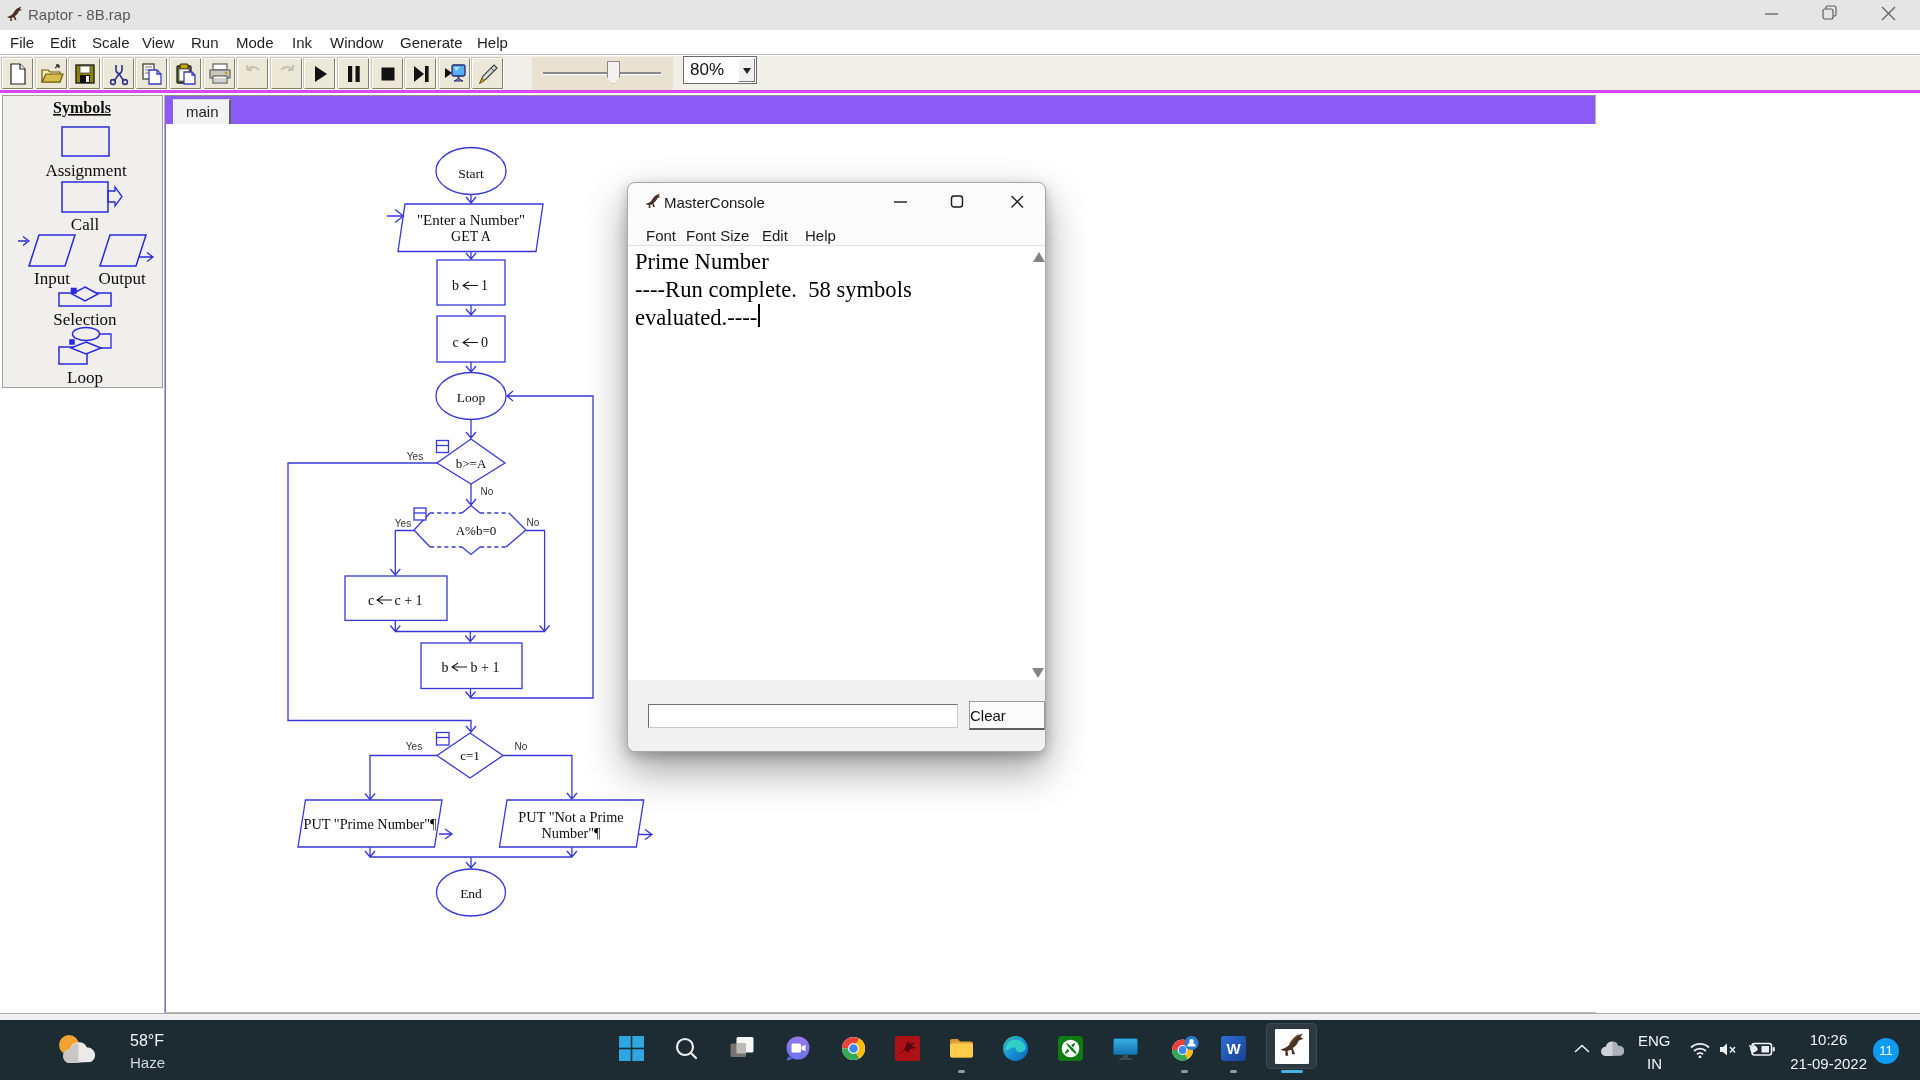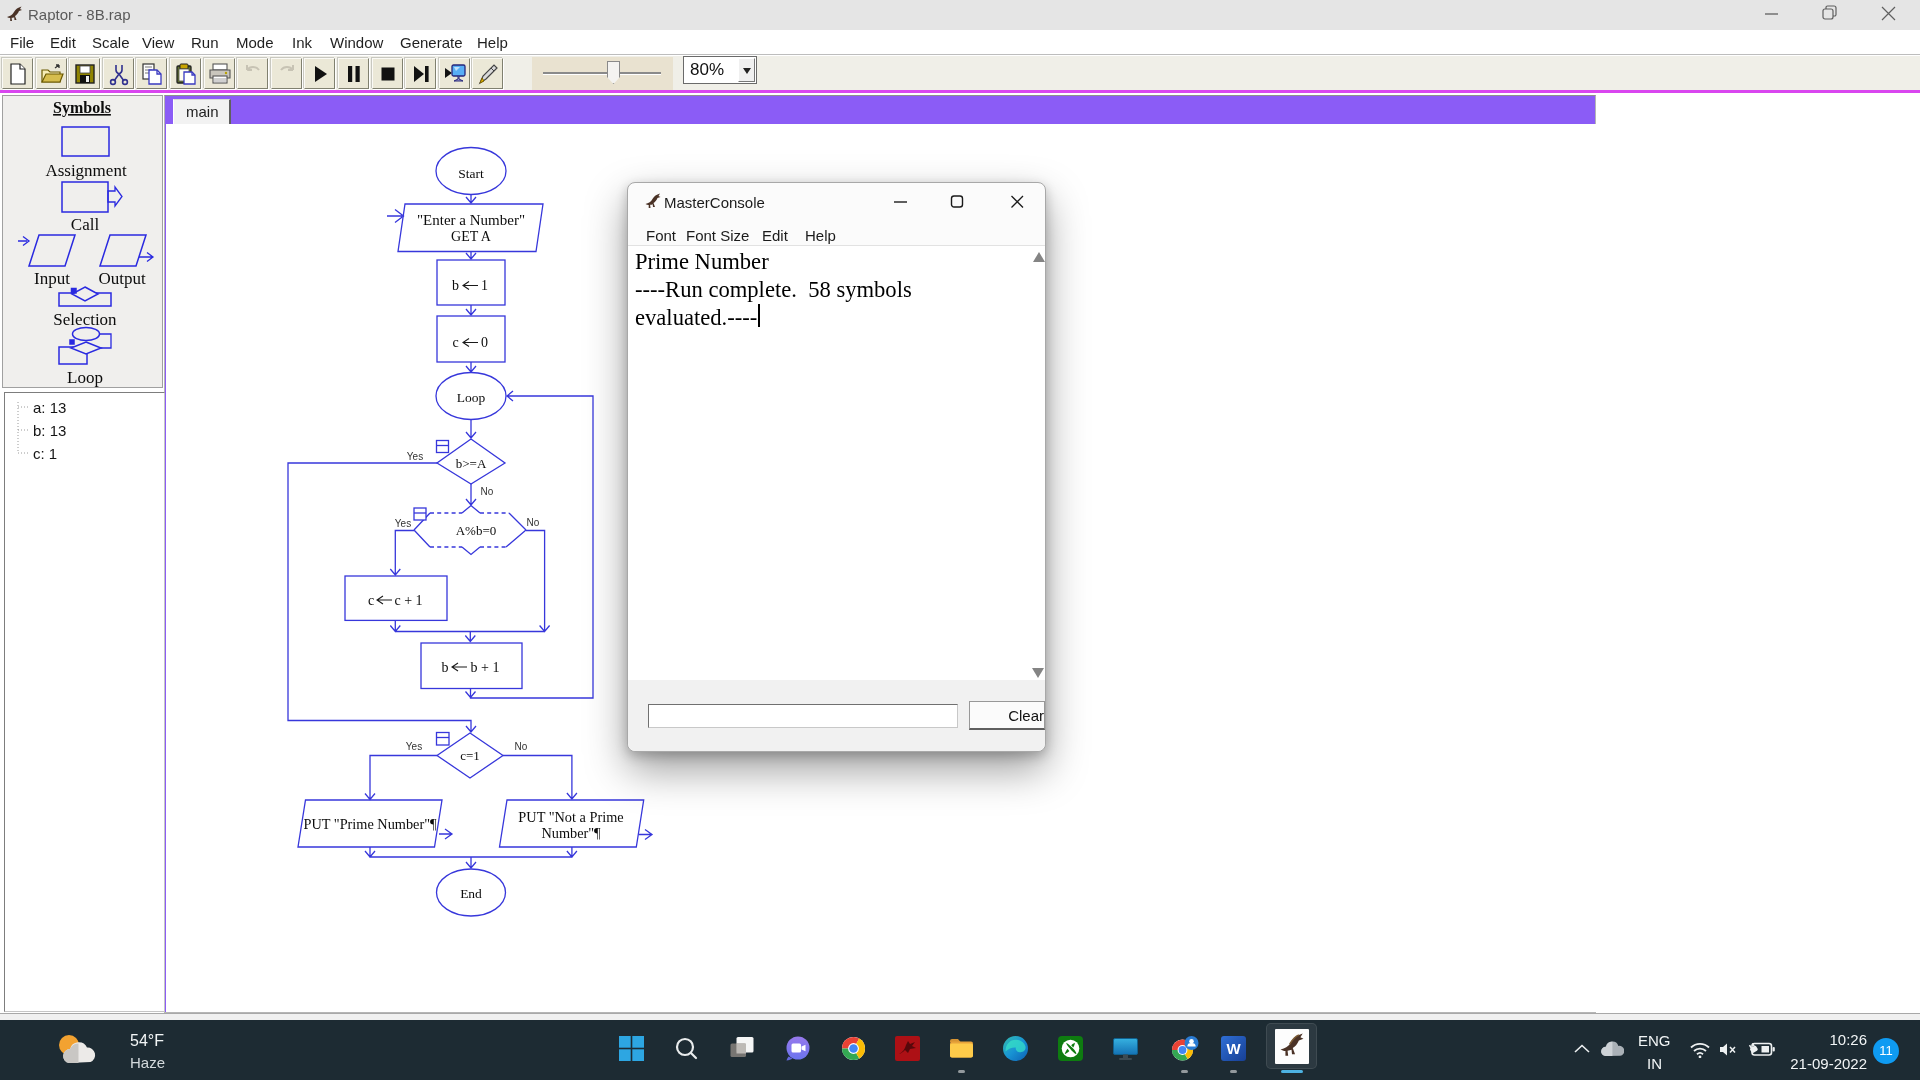--- a/index.html
+++ b/index.html
@@ -228,29 +228,20 @@
         <path d="M82,191 L95,198 L82,205 L69,198 Z" fill="#f0efed"></path>
         <rect x="68.5" y="192.5" width="4.5" height="4.5" fill="#2a2ae0"></rect>
         <path d="M97,238 L108,238 L108,252 L98,252" stroke-width="1.3"></path>
         <rect x="56" y="251" width="28" height="17"></rect>
         <path d="M83,246 L98,252 L83,258 L68,252 Z" fill="#f0efed"></path>
         <ellipse cx="83" cy="238" rx="13.5" ry="6.5" fill="#f0efed"></ellipse>
         <rect x="67" y="244" width="4" height="4" fill="#2a2ae0"></rect>
       </g>
     </svg>
   </div>
-  <div id="varpanel">
-    <svg style="position:absolute;left:0;top:0" width="40" height="70">
-      <path d="M13,9 L13,60" stroke="#9a9a9a" stroke-width="1" stroke-dasharray="1,2" fill="none"></path>
-      <path d="M13,14 L23,14 M13,37 L23,37 M13,60 L23,60" stroke="#9a9a9a" stroke-width="1" stroke-dasharray="1,2" fill="none"></path>
-    </svg>
-    <span class="vitem" style="top:6px">a: 13</span>
-    <span class="vitem" style="top:29px">b: 13</span>
-    <span class="vitem" style="top:52px">c: 1</span>
-  </div>
 </div>
 
 <svg id="flowsvg" viewBox="0 0 1920 1020">
 <g stroke="#3737db" stroke-width="1.3" fill="none">
 
   <ellipse cx="471" cy="171" rx="35" ry="23.5"></ellipse>
   <path d="M471,194.5 L471,202 M466,197 L471,203 L476,197"></path>
 
   <path d="M405,204 L543,204 L536,251.5 L398,251.5 Z"></path>
   <path d="M387,216 L402,216 M395,209.5 L403.5,216 L395,222.5"></path>
@@ -365,30 +356,30 @@
   <div style="position:absolute;left:7px;top:65px;width:390px;font-family:'Liberation Serif',serif;font-size:22.6px;line-height:28px;color:#000">Prime Number<br>----Run complete.&nbsp; 58 symbols<br>evaluated.----</div>
   <div style="position:absolute;left:130px;top:121px;width:1.5px;height:23px;background:#000"></div>
   <svg style="position:absolute;left:404px;top:68px" width="14" height="12">
       <path d="M7,1 L13,11 L1,11 Z" fill="#848484"></path>
     </svg>
   <svg style="position:absolute;left:403px;top:484px" width="14" height="12">
       <path d="M1,1 L13,1 L7,11 Z" fill="#848484"></path>
     </svg>
   <div style="position:absolute;left:0;top:497px;width:417px;height:71px;background:#f1f1f1;border-radius:0 0 8px 8px"></div>
   <div style="position:absolute;left:20px;top:521px;width:310px;height:24px;background:#fff;border:1px solid #707070;border-right-color:#c8c8c8;border-bottom-color:#c8c8c8"></div>
-  <div style="position:absolute;left:341px;top:518px;width:76px;height:29px;background:#fbfbfb;border:1px solid #989898;border-bottom:2px solid #5f5f5f;font-size:15px;color:#111;text-align:right;line-height:27px">Clear</div>
+  <div style="position:absolute;left:341px;top:518px;width:76px;height:29px;background:#fbfbfb;border:1px solid #989898;border-bottom:2px solid #5f5f5f;font-size:15px;color:#111;text-align:left;line-height:27px">Clear</div>
 </div>
 
 <div id="taskbar">
   <svg style="position:absolute;left:52px;top:13px" width="50" height="38" viewBox="0 0 50 38">
     <circle cx="17" cy="12" r="10" fill="#f2a231"></circle>
     <path d="M17,30 a7,7 0 0 1 1,-13.9 a9,9 0 0 1 17,-1.5 a7.5,7.5 0 0 1 3.5,14.4 Z" fill="#eceae8"></path>
     <path d="M17,30 a7,7 0 0 1 1,-13.9 a9,9 0 0 1 8.5,-5.6 l0,19.5 Z" fill="#c9c7c4"></path>
   </svg>
-  <span class="traytxt" style="left:130px;top:12px;font-size:16px">54°F</span>
+  <span class="traytxt" style="left:130px;top:12px;font-size:16px">58°F</span>
   <span class="traytxt" style="left:130px;top:34px;color:#d3d9dc">Haze</span>
 
   <svg class="tbicon" style="left:619px" width="25" height="25">
       <rect x="0" y="0" width="11.7" height="11.7" fill="#2da6e2"></rect>
       <rect x="13.3" y="0" width="11.7" height="11.7" fill="#2da6e2"></rect>
       <rect x="0" y="13.3" width="11.7" height="11.7" fill="#2da6e2"></rect>
       <rect x="13.3" y="13.3" width="11.7" height="11.7" fill="#2da6e2"></rect>
     </svg>
   <svg class="tbicon" style="left:674px" width="25" height="25">
       <circle cx="11" cy="11" r="8" fill="none" stroke="#e9eced" stroke-width="2.2"></circle>
@@ -512,16 +503,16 @@
     </svg>
   <svg style="position:absolute;left:1748px;top:20px" width="27" height="17" viewBox="0 0 27 17">
       <rect x="4" y="3.5" width="19.5" height="11.5" rx="2.5" fill="none" stroke="#edf0f1" stroke-width="1.6"></rect>
       <rect x="24.6" y="7" width="2.2" height="4.5" rx="1" fill="#edf0f1"></rect>
       <rect x="13.5" y="6" width="7.5" height="6.5" fill="#edf0f1"></rect>
       <g transform="rotate(-30 6 9.5)">
         <rect x="2.5" y="6.5" width="7" height="5.5" rx="1.5" fill="#edf0f1"></rect>
         <path d="M4.3,3.5 L4.3,7 M7.7,3.5 L7.7,7" stroke="#edf0f1" stroke-width="1.5"></path>
       </g>
     </svg>
-  <span class="traytxt" style="left:1790px;top:11px;width:77px;text-align:right">10:26</span>
+  <span class="traytxt" style="left:1790px;top:11px;width:77px;text-align:center">10:26</span>
   <span class="traytxt" style="left:1770px;top:35px;width:97px;text-align:right">21-09-2022</span>
   <div style="position:absolute;left:1873px;top:18px;width:26px;height:26px;border-radius:50%;background:#0f9bf2;color:#fff;font-size:13px;text-align:center;line-height:26px">11</div>
 </div>
 
 </body></html>

